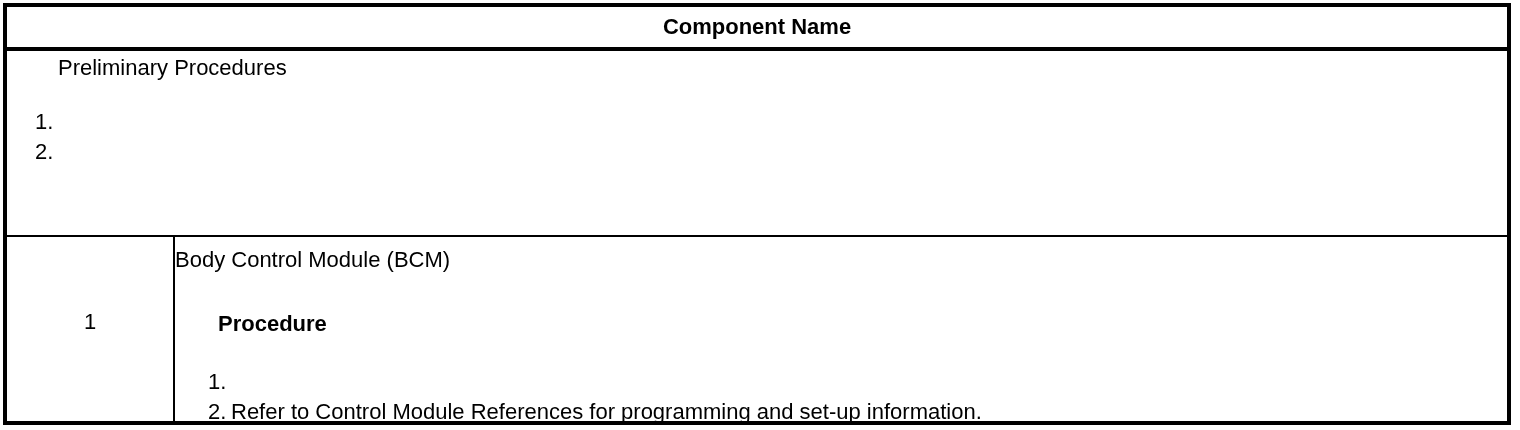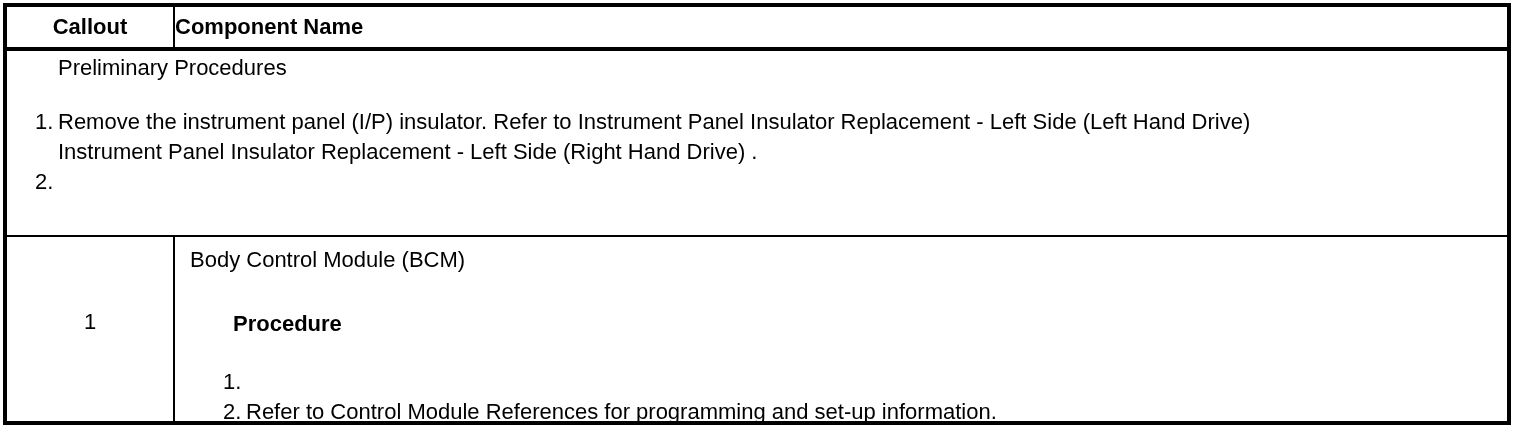--- a/index.html
+++ b/index.html
@@ -45,21 +45,21 @@
     min-width: 0;
   }
   .header-cell-text {
     font-weight: bold;
     line-height: 30px;
     white-space: nowrap;
   }
   .header-row .main-col {
     display: flex;
     align-items: center;
-    justify-content: flex-start;
+    justify-content: center;
     border-radius: 15px;
   }
   
   .prelim-row {
     flex: none;
     height: 186px;
     border-bottom: 2px solid #000000;
     overflow: hidden;
   }
   .prelim-title {
@@ -92,21 +92,21 @@
     display: flex;
     overflow: hidden;
   }
   .body-row .callout-col {
     padding-bottom: 14px;
   }
   .callout-value {
     line-height: 30px;
   }
   .body-row .main-col {
-    padding-left: 15px;
+    padding-left: 0;
     overflow: hidden;
   }
   .component-name {
     margin-top: 8px;
     line-height: 30px;
   }
   .procedure-title {
     margin: 34px 16px 0 43px;
     font-weight: bold;
     line-height: 30px;
@@ -114,35 +114,30 @@
   .body-row ol.step-list {
     margin: 28px 8px 0 33px;
   }
 </style>
 </head>
 <body>
 
 <div class="service-table">
 
   <div class="header-row">
-    <div class="callout-col">
-      <span class="header-cell-text">Callout</span>
-    </div>
     <div class="main-col">
       <span class="header-cell-text">Component Name</span>
     </div>
   </div>
 
   <div class="prelim-row">
     <div class="prelim-title">Preliminary Procedures</div>
     <ol class="step-list">
       <li>
         <span class="step-num">1.</span>
-        <span class="step-text">Remove the instrument panel (I/P) insulator. Refer to Instrument Panel Insulator Replacement - Left Side (Left Hand Drive)
-Instrument Panel Insulator Replacement - Left Side (Right Hand Drive) .</span>
       </li>
       <li>
         <span class="step-num">2.</span>
       </li>
     </ol>
   </div>
 
   <div class="body-row">
     <div class="callout-col">
       <span class="callout-value">1</span>

